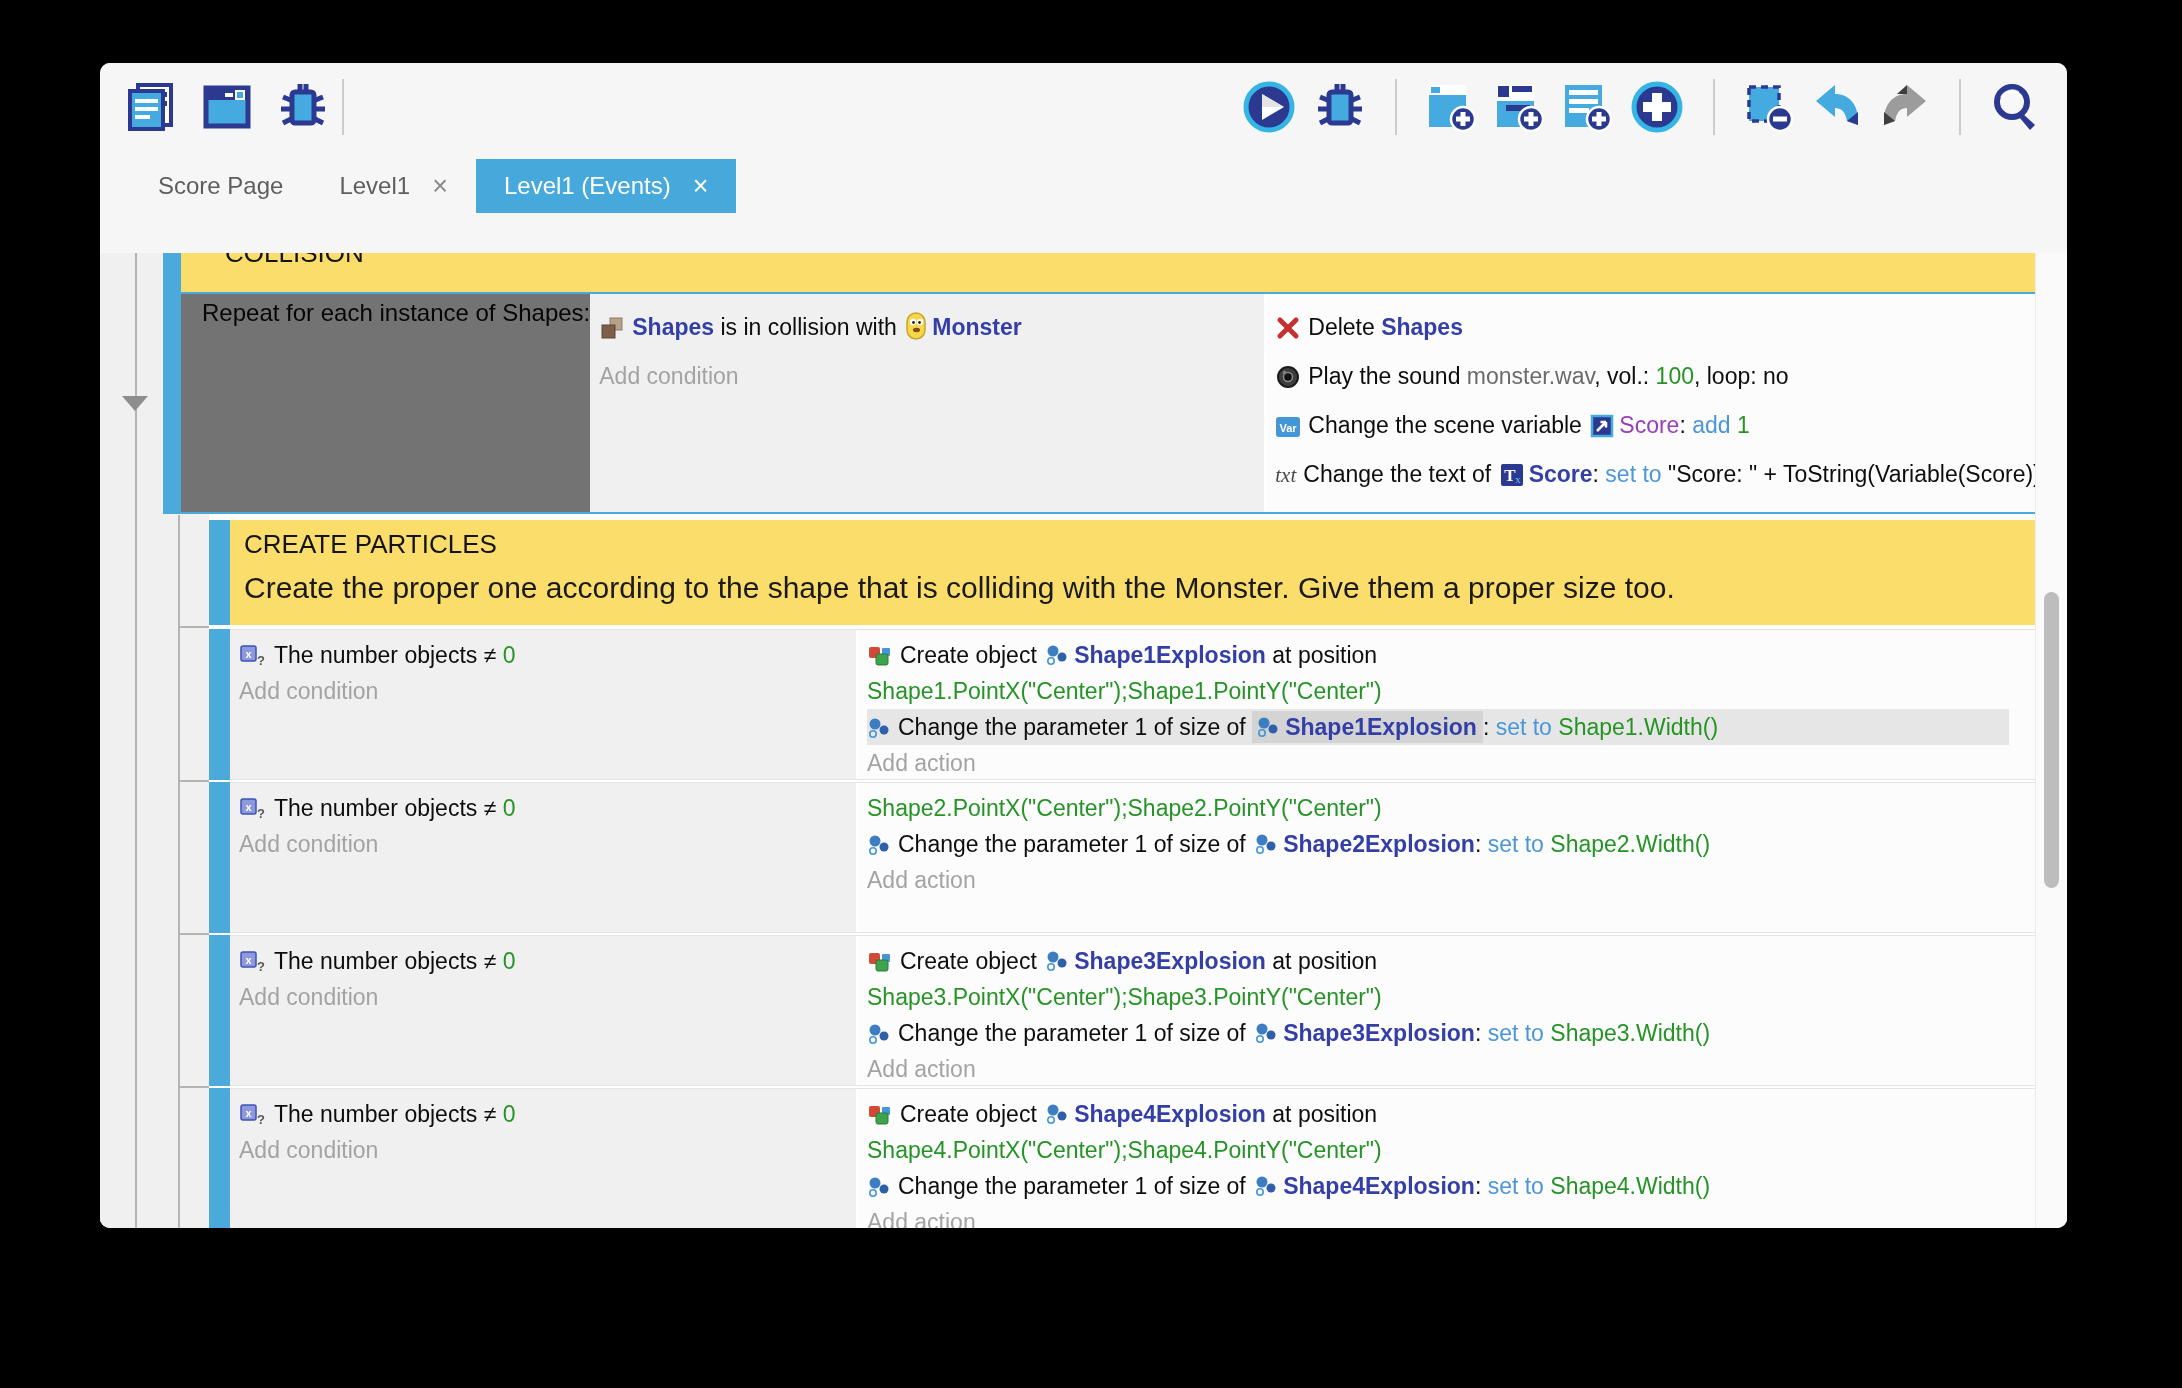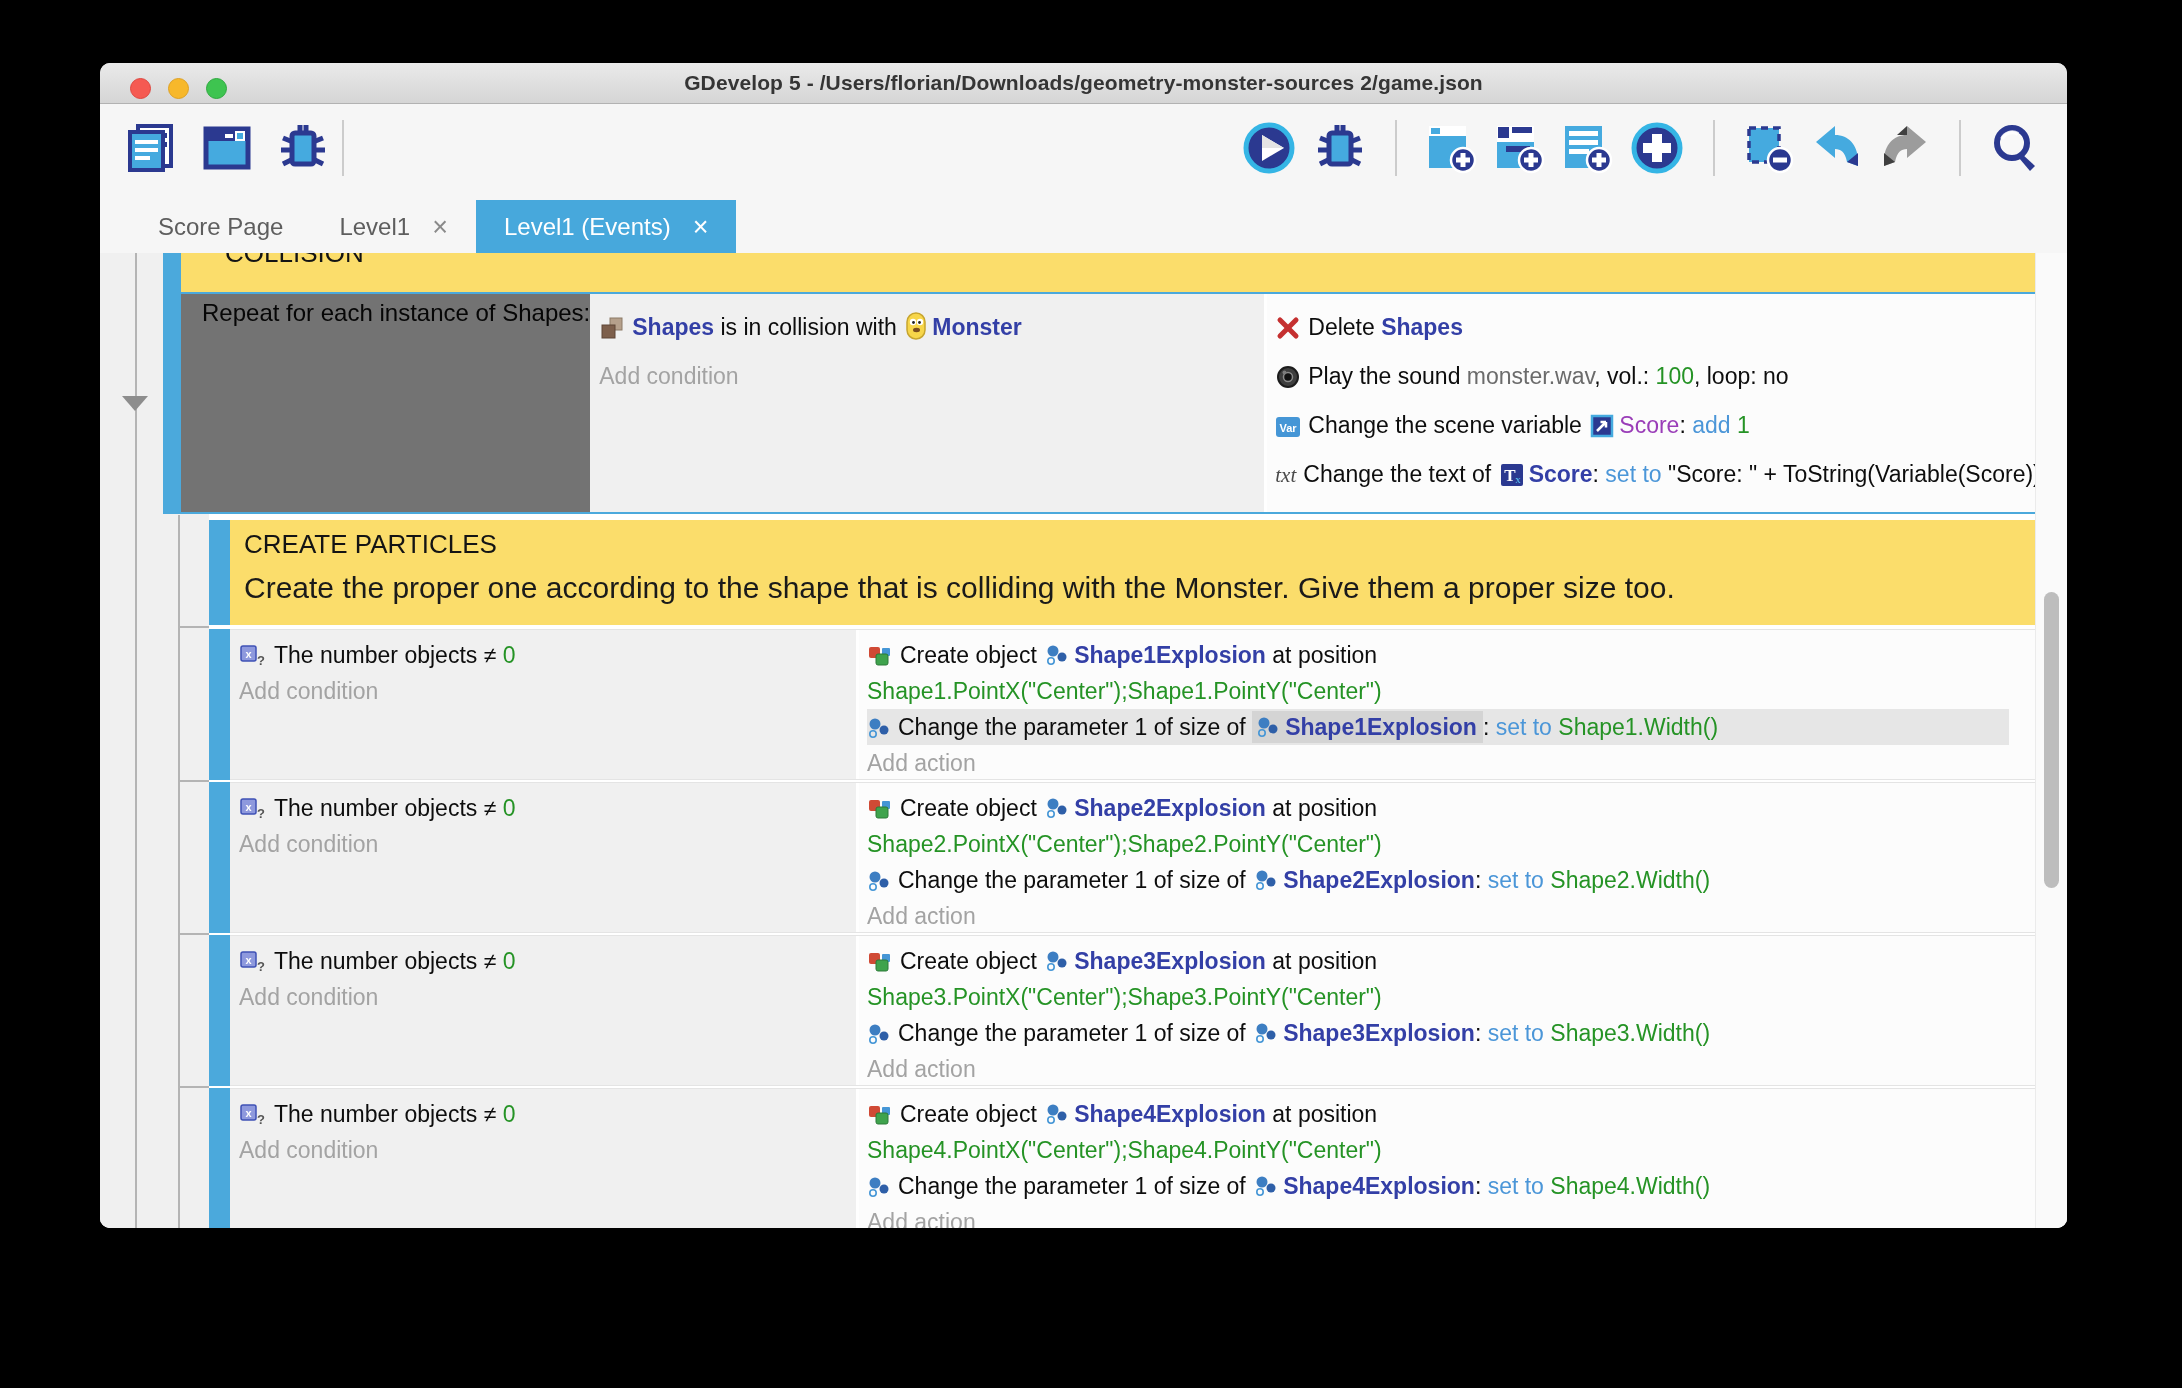--- a/index.html
+++ b/index.html
@@ -70,26 +70,20 @@
   .txt-ic{font-family:"Liberation Serif",serif;font-style:italic;color:#4A4A4A;font-size:21px;margin-right:7px;}
   .scroll-gutter{position:absolute;right:0;top:0;width:31px;height:100%;background:#FAFAFA;border-left:1px solid #EBEBEB;}
   .thumb{position:absolute;right:8px;top:339px;width:15px;height:296px;background:#BDBDBD;border-radius:8px;}
 </style>
 </head>
 <body>
 
 <div class="page">
 <div class="window">
 
-  <div class="titlebar">
-    <span class="light red"></span>
-    <span class="light yellow"></span>
-    <span class="light green"></span>
-    <div class="wtitle">GDevelop 5 - /Users/florian/Downloads/geometry-monster-sources 2/game.json</div>
-  </div>
 
   <div class="toolbar">
     <div class="tgroup">
       <span class="tbtn">
         <svg width="54" height="54" viewBox="0 0 54 54">
               <rect x="14" y="5" width="33" height="40" fill="#FFF" stroke="#2B3990" stroke-width="4"></rect>
               <rect x="32" y="12" width="11" height="5" fill="#2B3990"></rect>
               <rect x="32" y="21" width="11" height="5" fill="#2B3990"></rect>
               <rect x="6" y="11" width="33" height="38" fill="#45AADF" stroke="#2B3990" stroke-width="4"></rect>
               <rect x="11" y="19" width="23" height="4" fill="#FFF"></rect>
@@ -369,31 +363,20 @@
           <div class="srow"><svg class="r-ic" width="28" height="26" viewBox="0 0 28 26">
                   <rect x="2" y="3" width="15" height="15" rx="2" fill="#8E99DD" stroke="#3F51B5" stroke-width="1.5"></rect>
                   <text x="9.5" y="15" font-size="11" fill="#FFF" font-weight="bold" text-anchor="middle" font-family="Liberation Sans,sans-serif">x</text>
                   <text x="22" y="22" font-size="13" fill="#555" font-weight="bold" text-anchor="middle" font-family="Liberation Sans,sans-serif">?</text>
                 </svg><span>The number objects</span>
             <span>≠</span>
             <span class="green">0</span></div>
           <div class="srow muted">Add condition</div>
         </div>
         <div class="acts spad">
-          <div class="srow"><svg class="r-ic" width="26" height="26" viewBox="0 0 26 26">
-                  <rect x="2" y="4" width="11" height="11" rx="2" fill="#D04A35"></rect>
-                  <rect x="15" y="5" width="8" height="8" rx="1" fill="#4596D6"></rect>
-                  <rect x="9" y="11" width="12" height="11" rx="2" fill="#3FA34D" stroke="#2C7A38"></rect>
-                </svg><span>Create object</span>
-            <svg class="b-ic" width="24" height="24" viewBox="0 0 24 24">
-                  <circle cx="8" cy="7" r="5.5" fill="#3D7EC2"></circle>
-                  <circle cx="17" cy="13" r="4.5" fill="#2E5FA8"></circle>
-                  <circle cx="6" cy="17" r="3.2" fill="none" stroke="#4596D6" stroke-width="1.6"></circle>
-                </svg><span class="obj">Shape2Explosion</span>
-            <span>at position</span></div>
           <div class="srow green">Shape2.PointX("Center");Shape2.PointY("Center")</div>
           <div class="srow"><svg class="r-ic" width="24" height="24" viewBox="0 0 24 24">
                   <circle cx="8" cy="7" r="5.5" fill="#3D7EC2"></circle>
                   <circle cx="17" cy="13" r="4.5" fill="#2E5FA8"></circle>
                   <circle cx="6" cy="17" r="3.2" fill="none" stroke="#4596D6" stroke-width="1.6"></circle>
                 </svg><span>Change the parameter 1 of size of</span>
             <svg class="b-ic" width="24" height="24" viewBox="0 0 24 24">
                   <circle cx="8" cy="7" r="5.5" fill="#3D7EC2"></circle>
                   <circle cx="17" cy="13" r="4.5" fill="#2E5FA8"></circle>
                   <circle cx="6" cy="17" r="3.2" fill="none" stroke="#4596D6" stroke-width="1.6"></circle>

